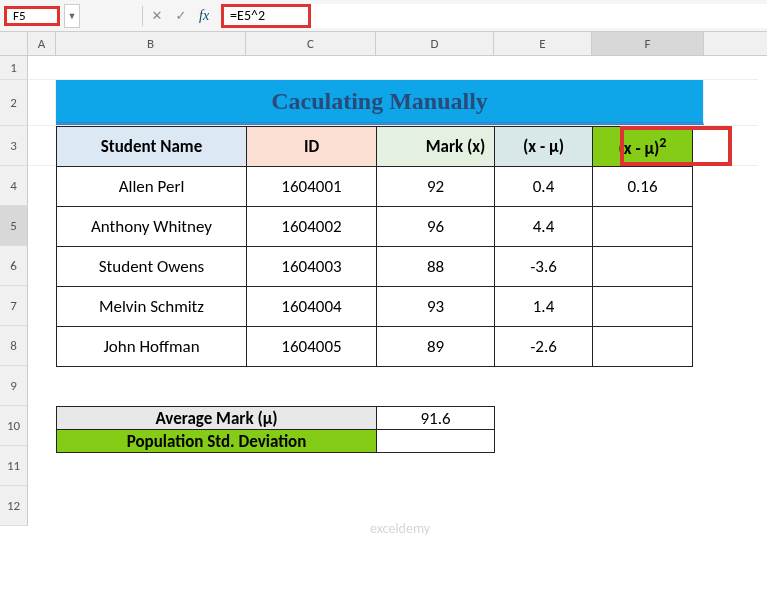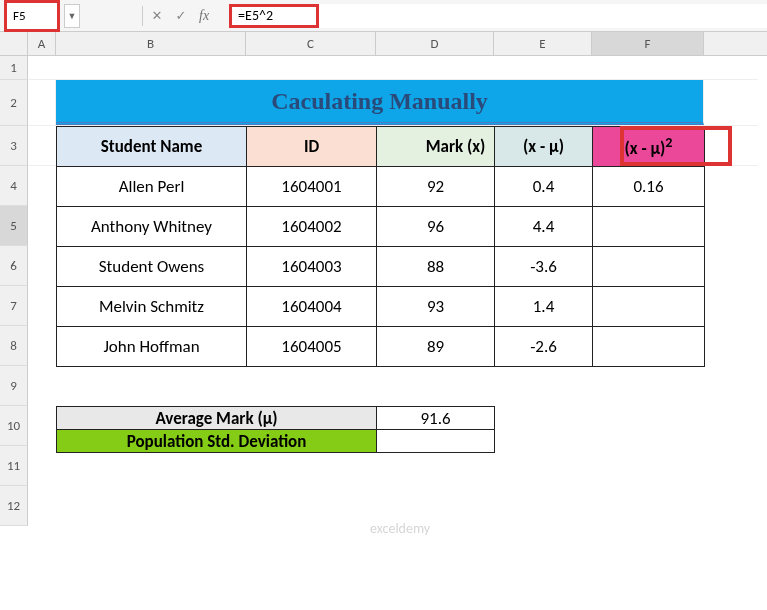--- a/index.html
+++ b/index.html
@@ -1,23 +1,23 @@
 <!DOCTYPE html>
 <html><head>
 <meta charset="utf-8">
 <style>
 * { box-sizing: border-box; margin: 0; padding: 0; }
 body { font-family: Calibri, Arial, sans-serif; background: #fff; width: 767px; height: 610px; position: relative; overflow: hidden; }
 
 .formula-bar { height: 32px; border-bottom: 1px solid #ccc; display: flex; align-items: center; background: #f5f5f5; }
-.name-box { width: 56px; height: 32px; margin: 0 4px; background: #fff; border: 3px solid #d33; display: flex; align-items: center; padding: 0 6px; font-size: 13px; font-weight: 500; }
+.name-box { width: 56px; height: 20px; margin: 0 4px; background: #fff; border: 3px solid #d33; display: flex; align-items: center; padding: 0 6px; font-size: 13px; font-weight: 500; }
 .name-dropdown { width: 16px; height: 24px; display: flex; align-items: center; justify-content: center; border: 1px solid #ccc; background: #fff; color: #666; font-size: 9px; margin-right: 60px; }
 .fb-sep { width: 1px; height: 20px; background: #ccc; margin: 0 2px; }
 .fb-btn { width: 24px; height: 24px; display: flex; align-items: center; justify-content: center; color: #888; font-size: 13px; }
-.fx-icon { font-style: italic; font-family: 'Times New Roman', serif; font-size: 14px; color: #737373; margin: 0 20px 0 6px; }
+.fx-icon { font-style: italic; font-family: 'Times New Roman', serif; font-size: 14px; color: #0c4a6e; margin: 0 12px 0 6px; }
 .formula-input { flex: 0 0 90px; height: 24px; background: #fff; border: 3px solid #d33; display: flex; align-items: center; padding: 4px 6px; font-size: 14px; }
 .formula-rest { flex: 1; height: 24px; background: #fff; }
 
 .col-headers { height: 24px; display: flex; border-bottom: 1px solid #ccc; background: #f0f0f0; }
 .corner { width: 28px; border-right: 1px solid #ccc; }
 .col-h { border-right: 1px solid #ccc; display: flex; align-items: center; justify-content: center; font-size: 13px; color: #555; }
 .col-A { width: 28px; }
 .col-B { width: 190px; }
 .col-C { width: 130px; }
 .col-D { width: 118px; }
@@ -38,21 +38,21 @@
 .cell { border-right: 1px solid #eee; display: flex; align-items: center; justify-content: center; font-size: 16px; color: #333; }
 .cA { width: 28px; }
 
 .title-cell { background: #0ea5e9; font-family: Georgia, serif; font-size: 24px; font-weight: bold; color: #2a4a7a; border-bottom: 3px double #4a7ac0 !important; }
 
 .data-table td, .data-table th { border: 1.5px solid #222; height: 40px; text-align: center; font-size: 17px; }
 .th-name { background: #dde8f5; font-weight: bold; width: 190px; font-size: 18px; }
 .th-id { background: #fadfd2; font-weight: bold; width: 130px; font-size: 18px; }
 .th-mark { background: #e4f0e0; font-weight: bold; width: 118px; font-size: 18px; padding-left: 40px; }
 .th-diff { background: #d8e8e8; font-weight: bold; width: 98px; font-size: 18px; }
-.th-sq { background: #ec4899; font-weight: bold; width: 112px; font-size: 18px; }
+.th-sq { background: #84cc16; font-weight: bold; width: 100px; font-size: 18px; }
 .td-name { font-size: 17px; }
 
 .highlight-cell { position: absolute; border: 4px solid #d33; pointer-events: none; }
 .hl-f5 { left: 592px; top: 70px; width: 112px; height: 40px; }
 
 .summary-table td { border: 1.5px solid #222; height: 23px; text-align: center; font-size: 17px; }
 .sum-label { background: #e8e8e8; font-weight: bold; width: 320px; font-size: 18px; }
 .sum-label2 { background: #84cc16; font-weight: bold; width: 320px; font-size: 18px; }
 .sum-val { width: 118px; }
 

